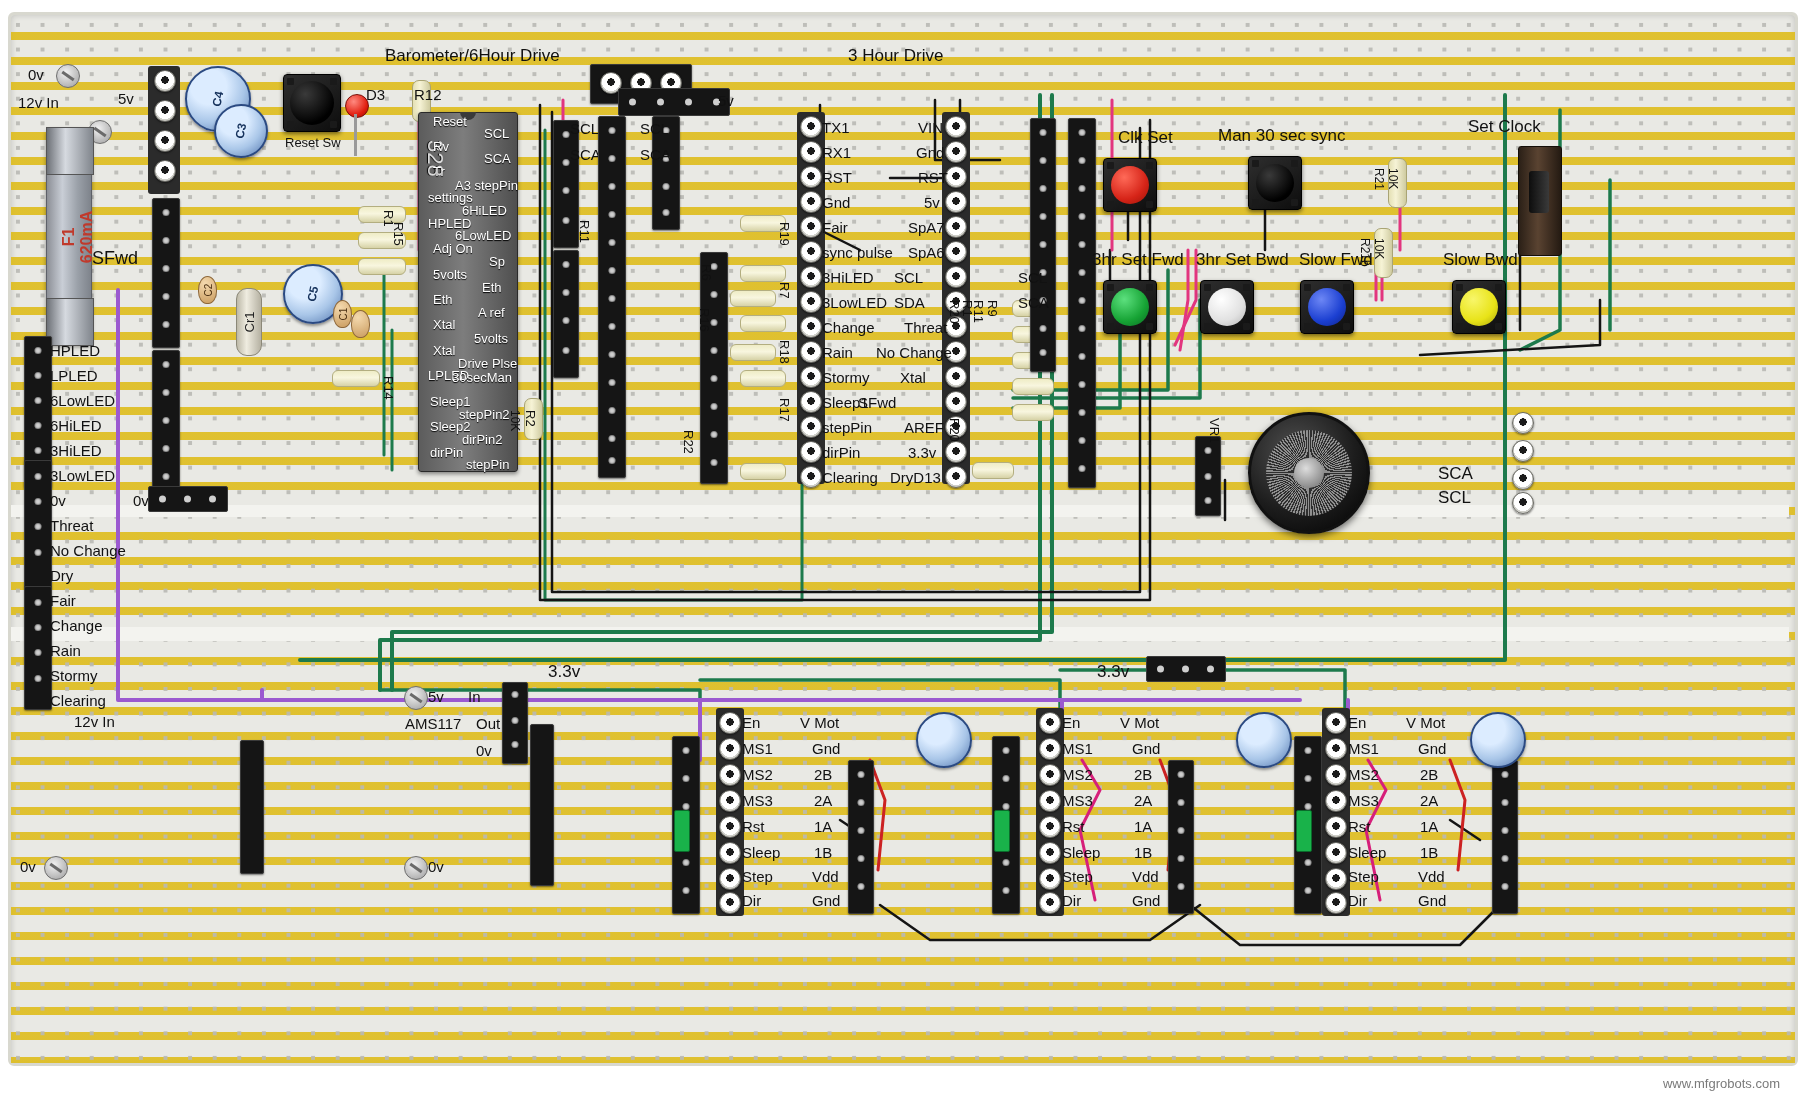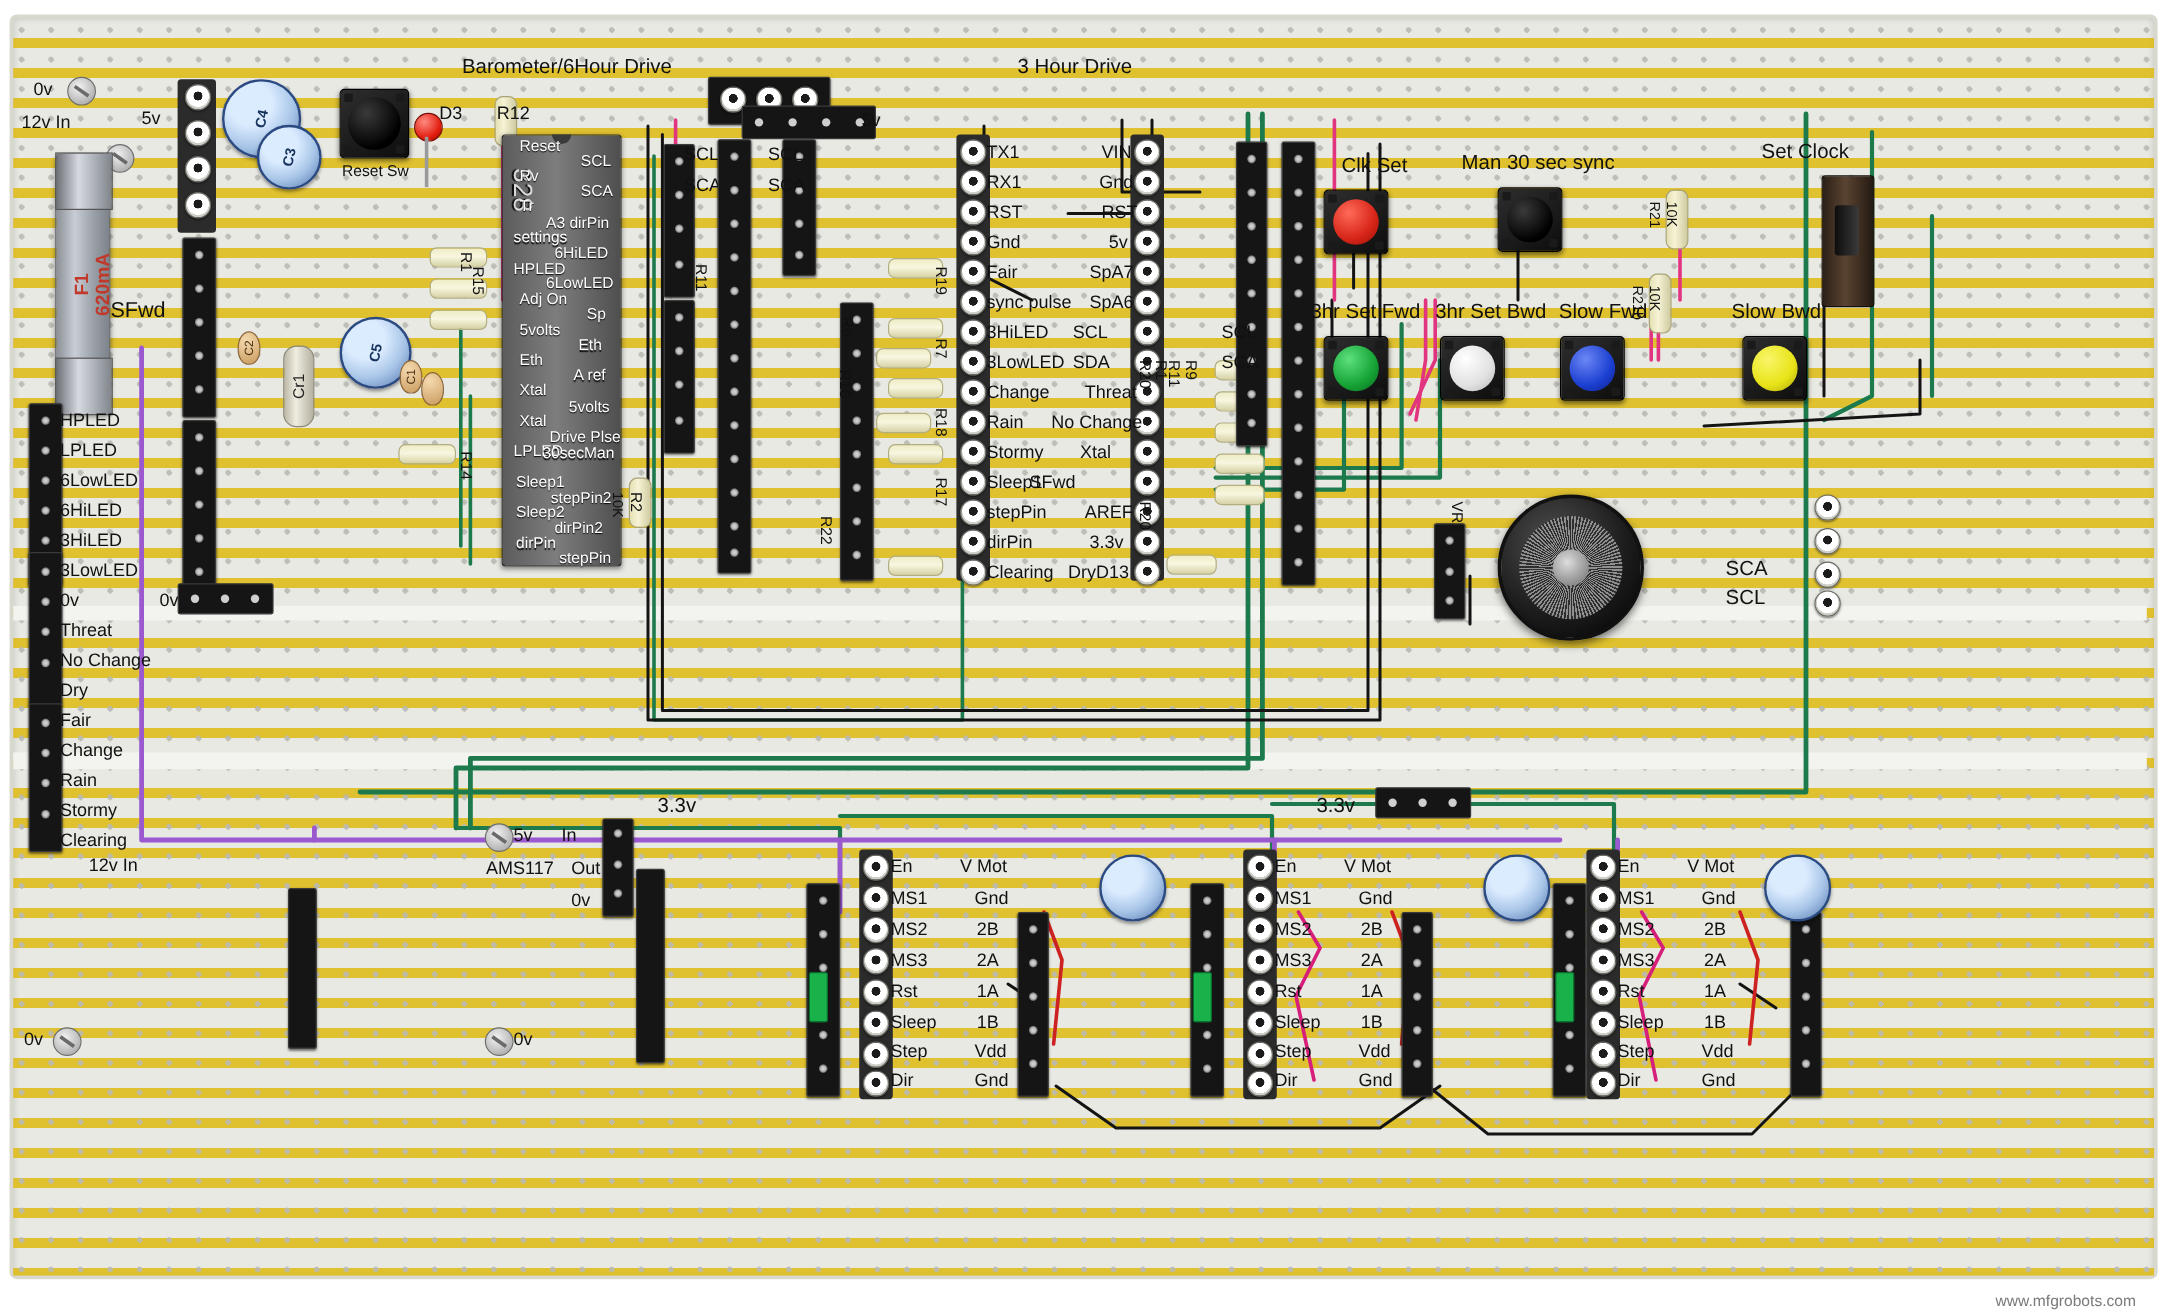--- a/index.html
+++ b/index.html
@@ -275,21 +275,21 @@
   <div class="piclbl" style="left:433px;top:292px">Eth</div>
   <div class="piclbl" style="left:433px;top:317px">Xtal</div>
   <div class="piclbl" style="left:433px;top:343px">Xtal</div>
   <div class="piclbl" style="left:428px;top:368px">LPLED</div>
   <div class="piclbl" style="left:430px;top:394px">Sleep1</div>
   <div class="piclbl" style="left:430px;top:419px">Sleep2</div>
   <div class="piclbl" style="left:430px;top:445px">dirPin</div>
 
   <div class="piclbl" style="left:484px;top:126px">SCL</div>
   <div class="piclbl" style="left:484px;top:151px">SCA</div>
-  <div class="piclbl" style="left:455px;top:178px">A3 dirPin</div>
+  <div class="piclbl" style="left:455px;top:178px">A3 stepPin</div>
   <div class="piclbl" style="left:462px;top:203px">6HiLED</div>
   <div class="piclbl" style="left:455px;top:228px">6LowLED</div>
   <div class="piclbl" style="left:489px;top:254px">Sp</div>
   <div class="piclbl" style="left:482px;top:280px">Eth</div>
   <div class="piclbl" style="left:478px;top:305px">A ref</div>
   <div class="piclbl" style="left:474px;top:331px">5volts</div>
   <div class="piclbl" style="left:458px;top:356px">Drive Plse</div>
   <div class="piclbl" style="left:452px;top:370px">30secMan</div>
   <div class="piclbl" style="left:459px;top:407px">stepPin2</div>
   <div class="piclbl" style="left:462px;top:432px">dirPin2</div>

